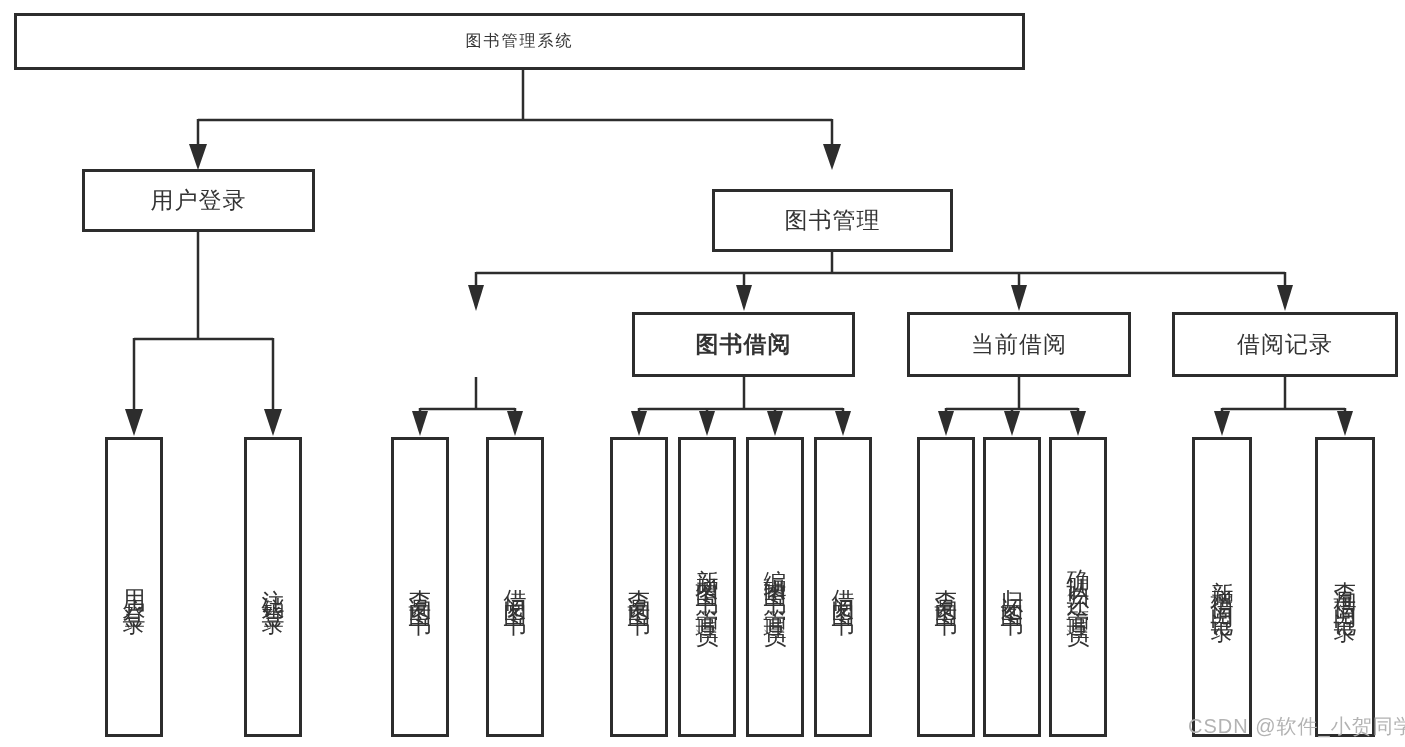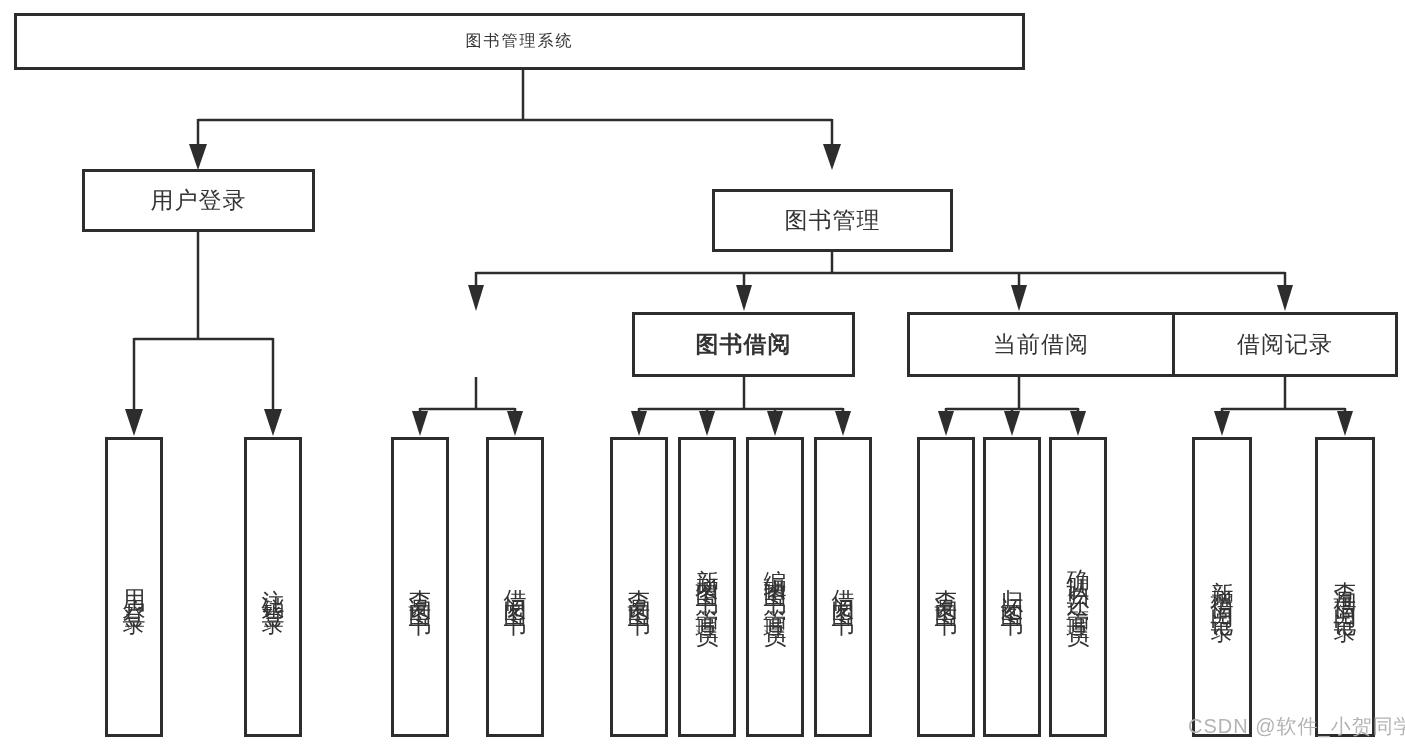--- a/index.html
+++ b/index.html
@@ -145,21 +145,21 @@
   <div class="node h-node" style="left:82px; top:169px; width:233px; height:63px;">
     <span>用户登录</span>
   </div>
   <div class="node h-node" style="left:712px; top:169px; width:241px; height:63px;margin-top:20px;">
     <span>图书管理</span>
   </div>
 
   <div class="node h-node" style="left:632px; top:312px; width:223px; height:65px;font-weight:bold;">
     <span>图书借阅</span>
   </div>
-  <div class="node h-node" style="left:907px; top:312px; width:268px; height:65px;">
+  <div class="node h-node" style="left:907px; top:312px; width:224px; height:65px;">
     <span>当前借阅</span>
   </div>
   <div class="node h-node" style="left:1172px; top:312px; width:226px; height:65px;">
     <span>借阅记录</span>
   </div>
 
   <div class="node v-node" style="left:105px; top:437px; width:58px; height:300px;">
     <span>用户登录</span>
   </div>
   <div class="node v-node" style="left:244px; top:437px; width:58px; height:300px;">

